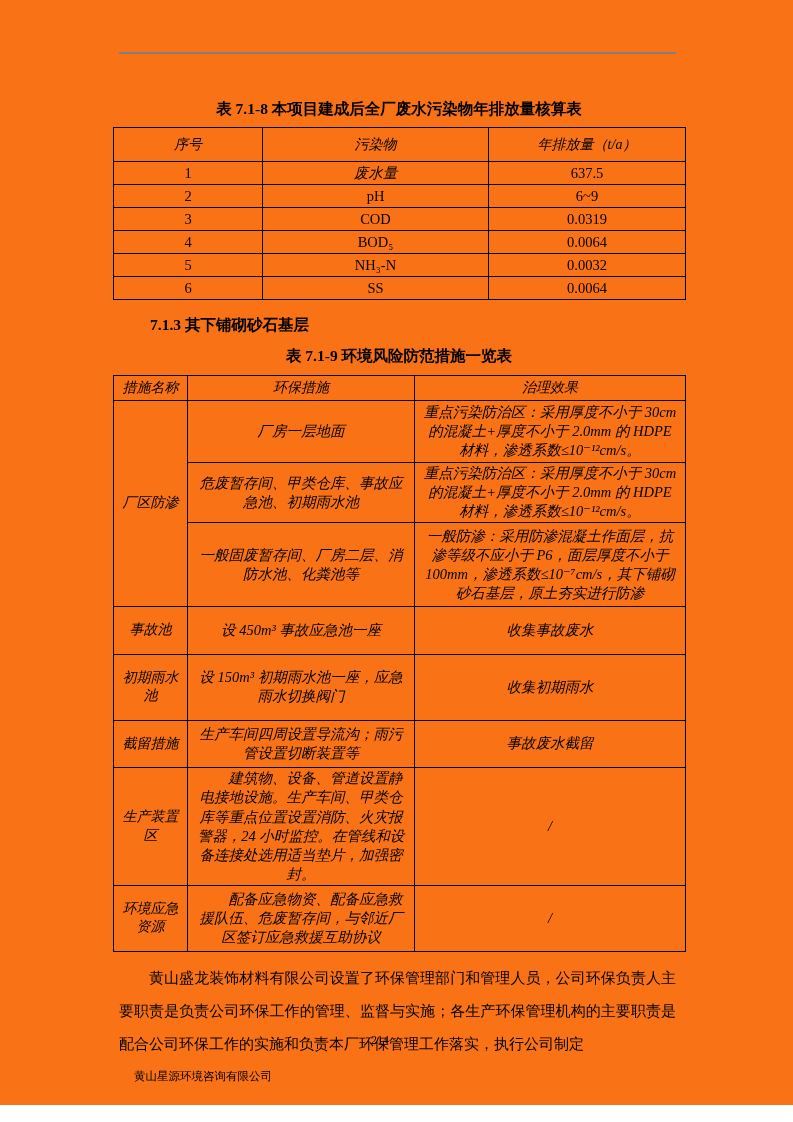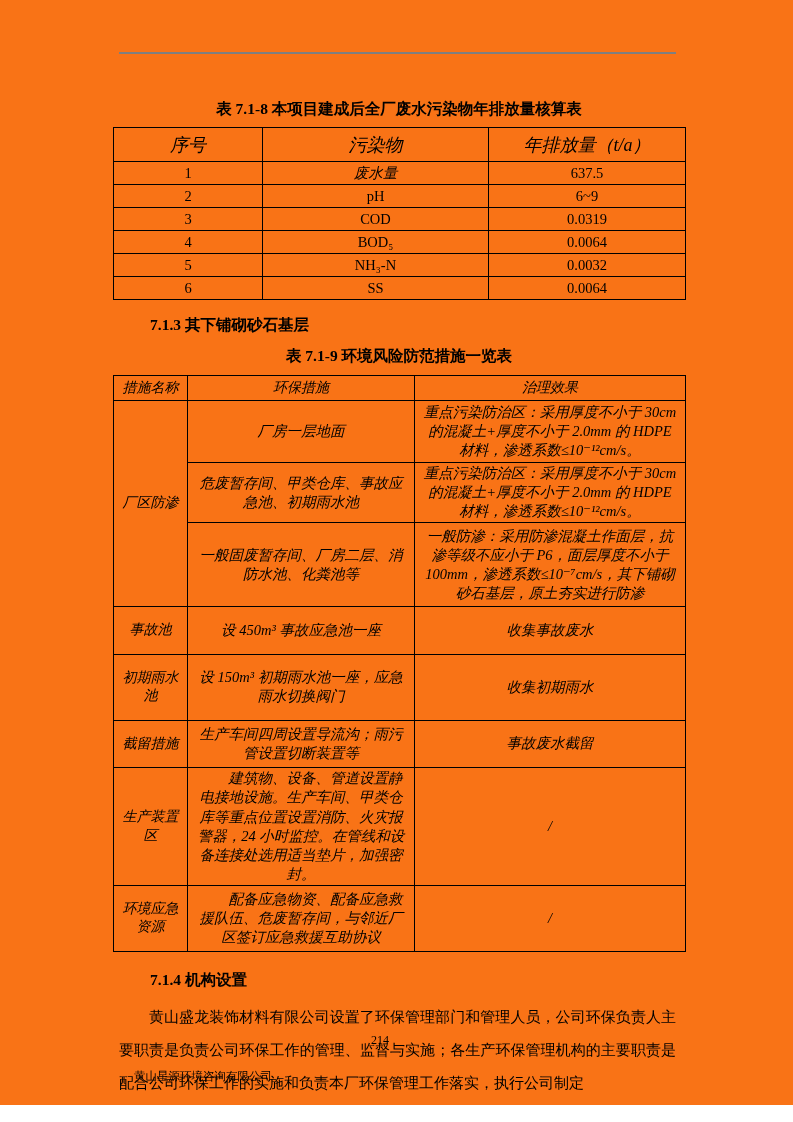--- a/index.html
+++ b/index.html
@@ -12,21 +12,21 @@
   .content { position:absolute; top:98px; left:113px; width:572px; }
 
   .tbl-title { text-align:center; font-weight:bold; font-size:15.5px; line-height:22px; }
 
   table { border-collapse:collapse; width:572px; table-layout:fixed; }
   th, td { border:1.5px solid #000; padding:1px 6px; vertical-align:middle; font-weight:normal; }
   .kai { font-style:italic; }
 
   
   .t1 { margin-top:7px; }
-  .t1 th { height:31px; font-size:18px; text-align:center; }
+  .t1 th { height:31px; font-size:14px; text-align:center; }
   .t1 td { height:20px; font-size:14.5px; text-align:center; }
   .t1 col:nth-child(1){ width:149px; }
   .t1 col:nth-child(2){ width:226px; }
   .t1 col:nth-child(3){ width:197px; }
 
   .h-section { font-weight:bold; font-size:15.5px; line-height:22px; margin:14px 0 0 37px; }
   .t2-title { margin-top:9px; }
 
   
   .t2 { margin-top:8px; font-size:14.5px; line-height:1.32; }
@@ -150,20 +150,19 @@
         <td class="kai">/</td>
       </tr>
       <tr style="height:60px;">
         <td class="kai name-col">环境应急资源</td>
         <td class="kai indent">配备应急物资、配备应急救援队伍、危废暂存间，与邻近厂区签订应急救援互助协议</td>
         <td class="kai">/</td>
       </tr>
     </tbody>
       </table>
 
-    <div class="h-section" style="margin-top:17px;">7.1.4 机构设置</div>
 
     <div class="para">黄山盛龙装饰材料有限公司设置了环保管理部门和管理人员，公司环保负责人主要职责是负责公司环保工作的管理、监督与实施；各生产环保管理机构的主要职责是配合公司环保工作的实施和负责本厂环保管理工作落实，执行公司制定</div>
   </div>
 
   <div class="footer-company">黄山星源环境咨询有限公司</div>
   <div class="footer-page">214</div>
 </div>
 
 </body></html>

